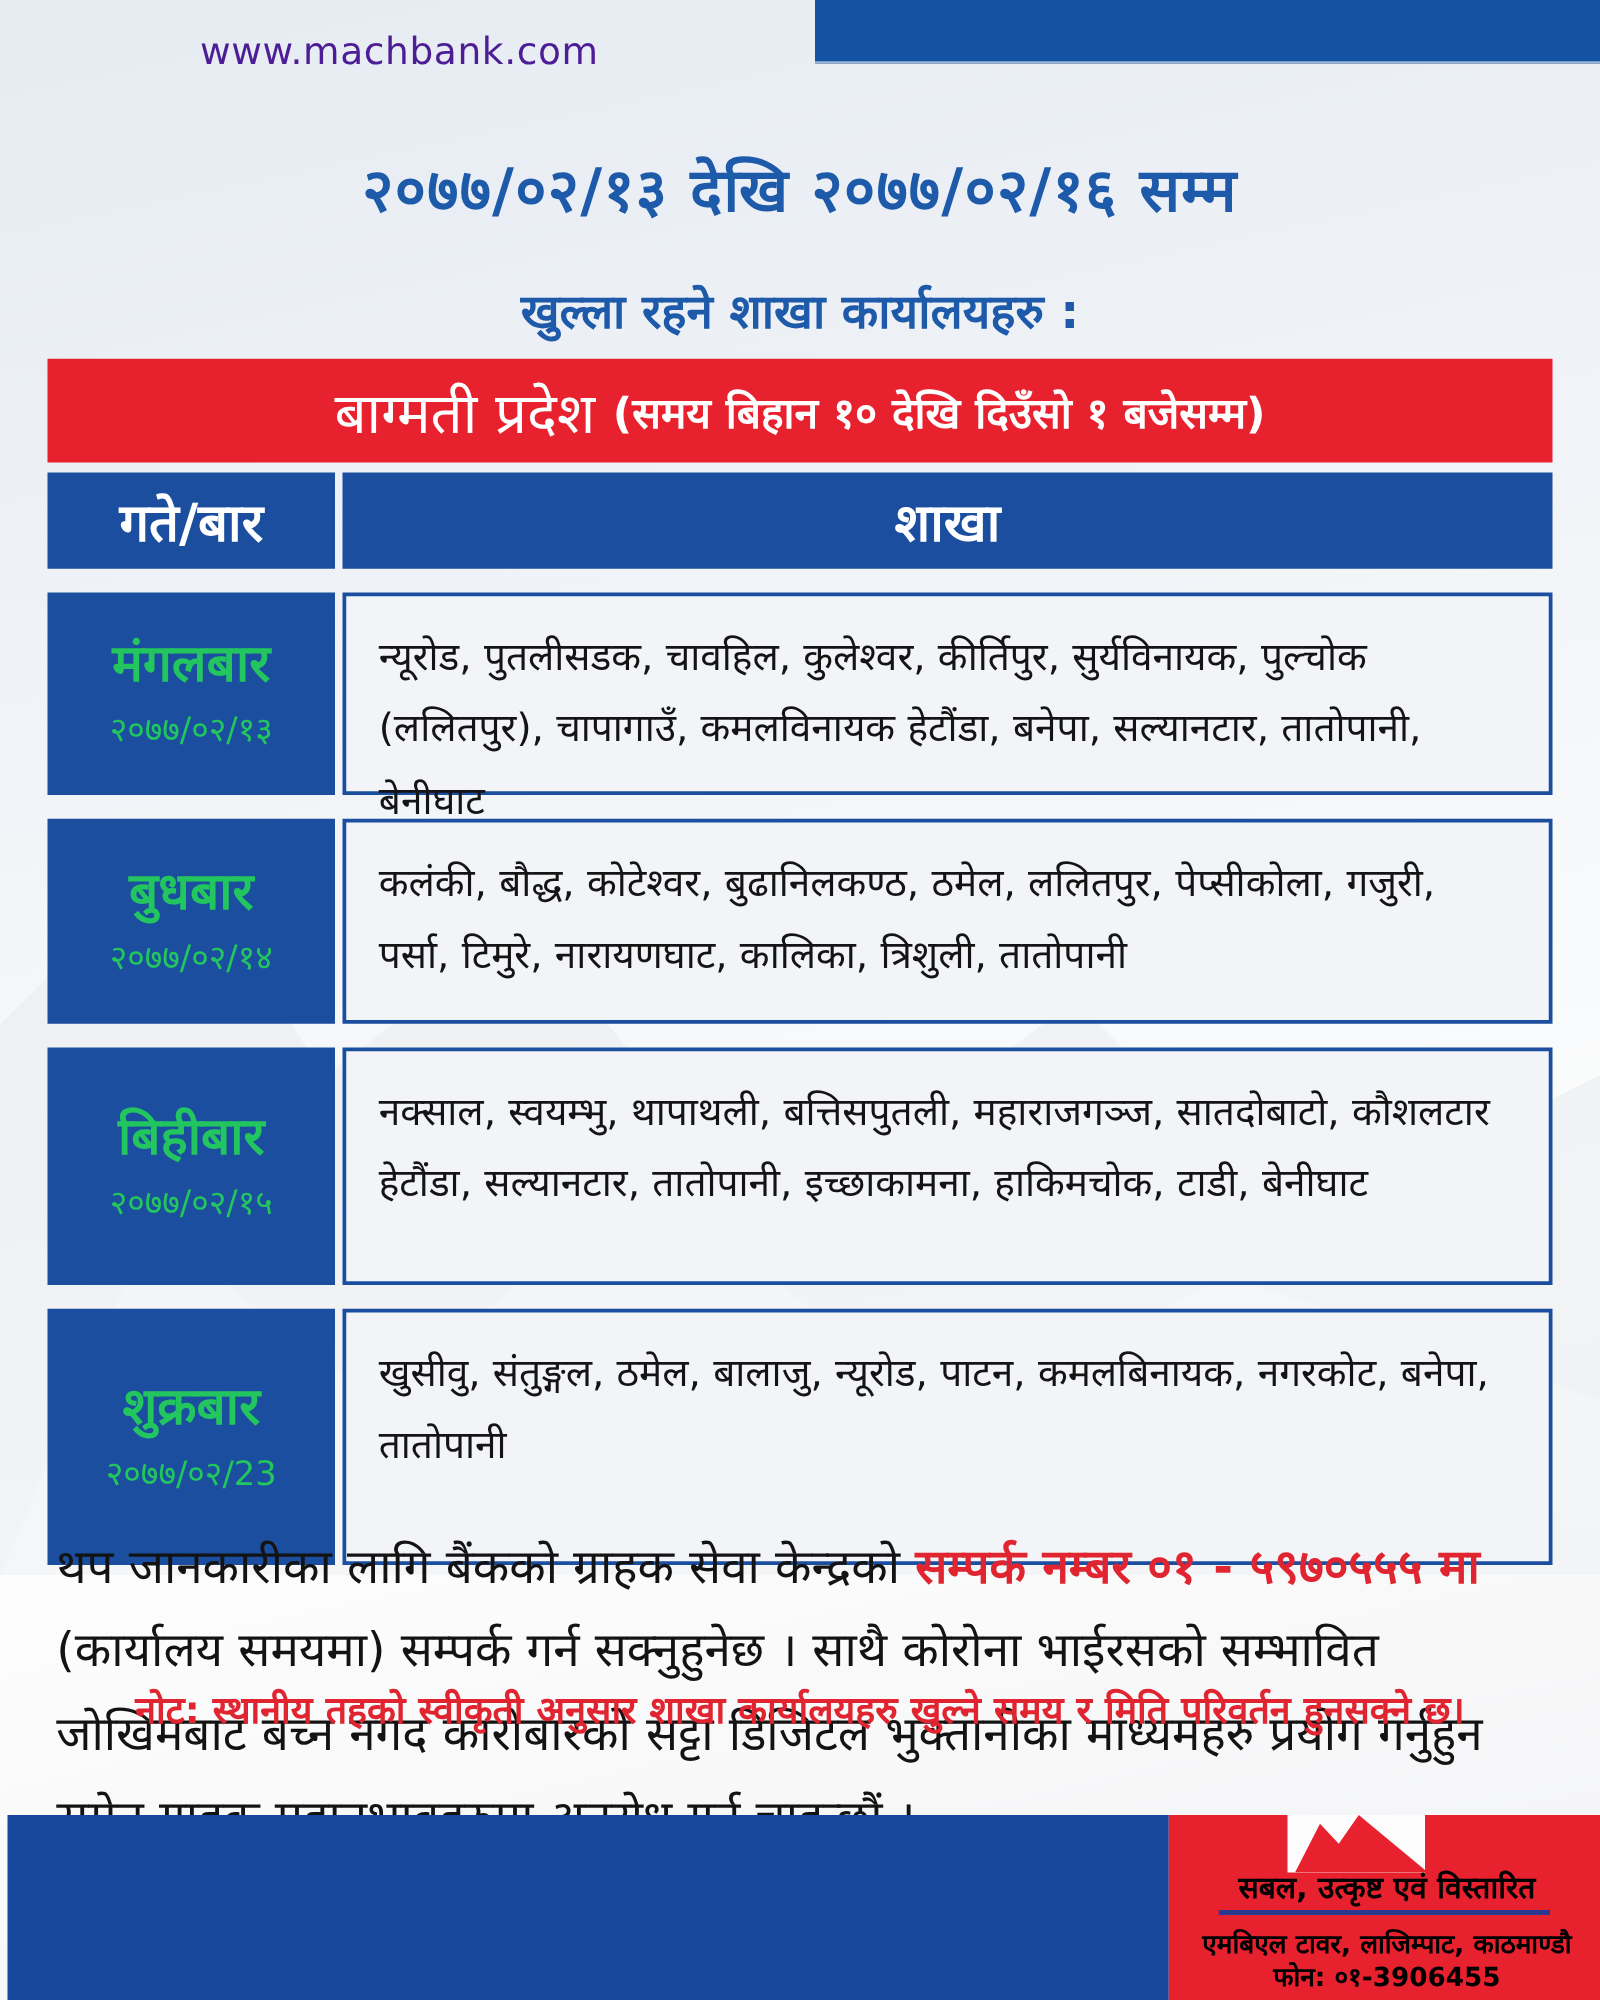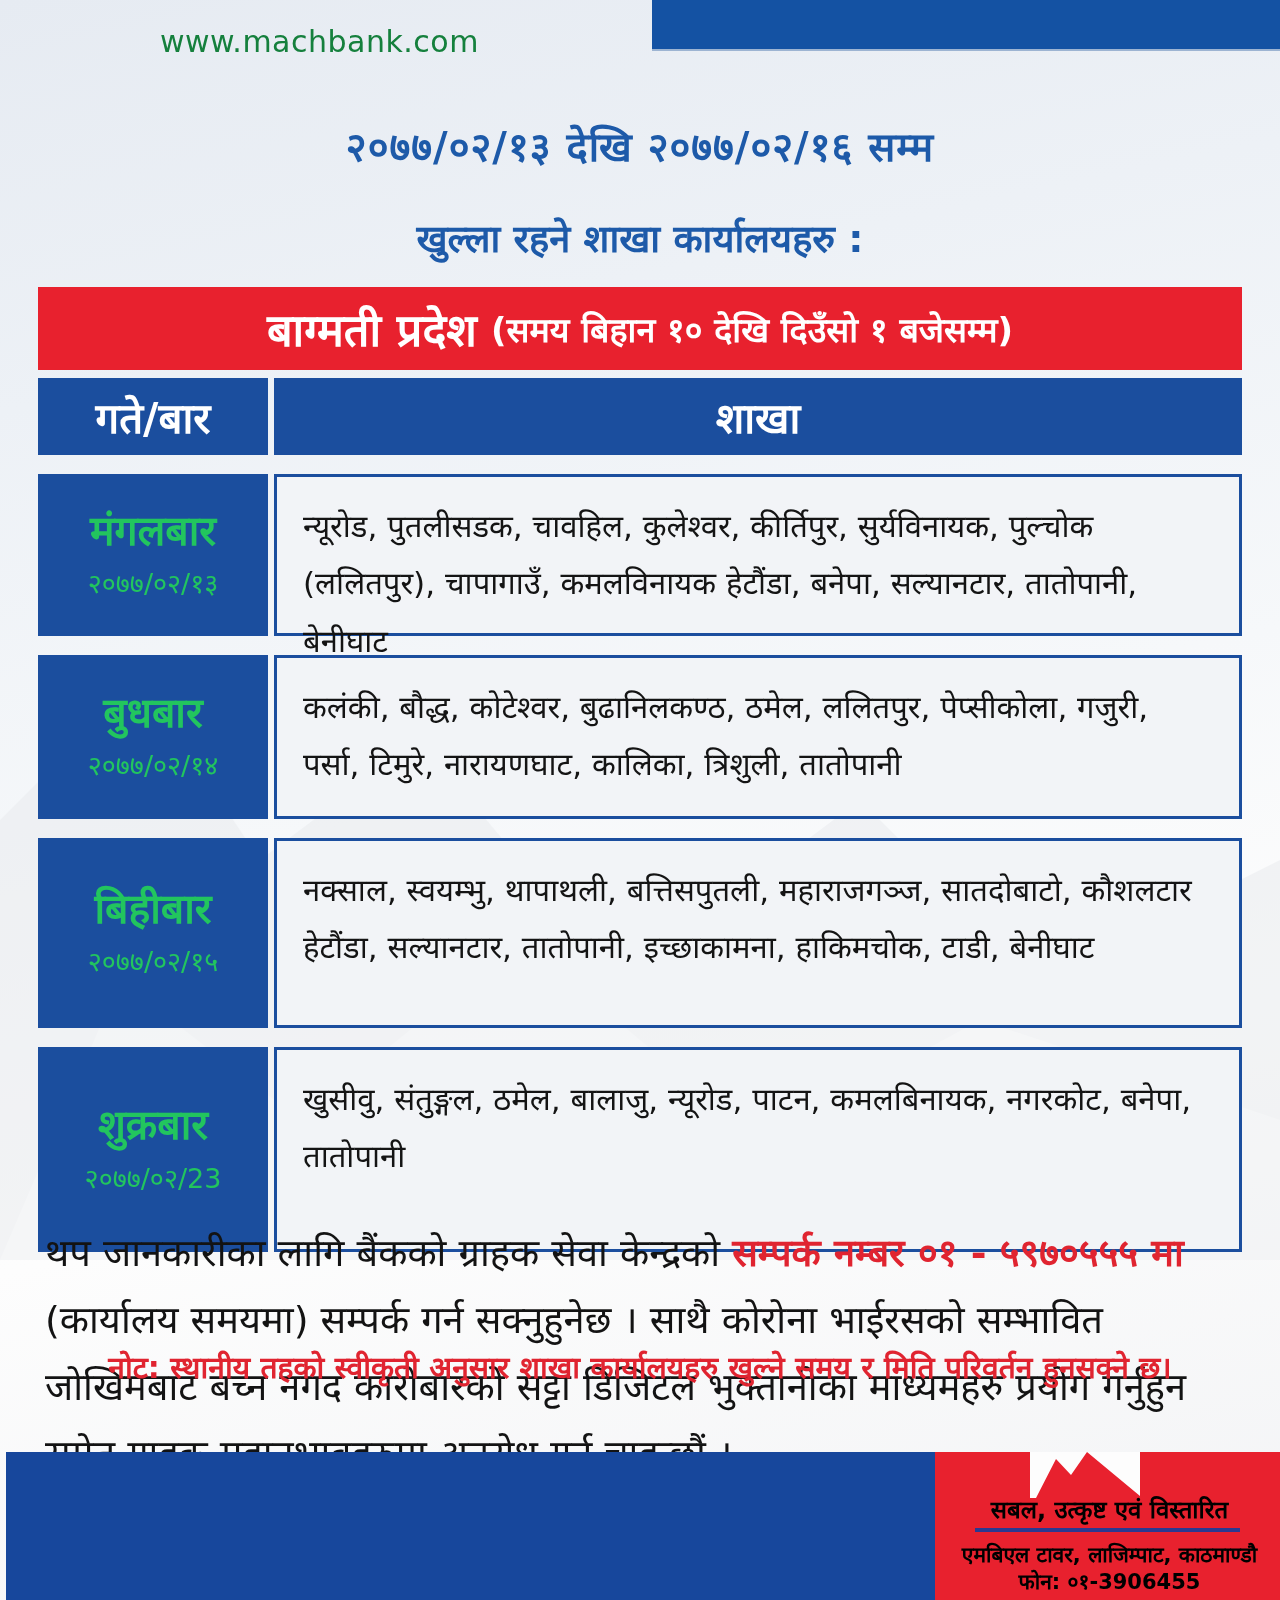--- a/index.html
+++ b/index.html
@@ -4,30 +4,30 @@
 <style>
   * { margin:0; padding:0; box-sizing:border-box; }
   html,body { width:1280px; height:1600px; }
   body {
     font-family:"DejaVu Sans","Liberation Sans",sans-serif;
     position:relative; overflow:hidden;
     background:linear-gradient(168deg,#e6ebf2 0%,#edf1f6 22%,#f6f8fa 48%,#fdfdfd 68%,#f2f3f5 100%);
   }
   .watermark { position:absolute; left:0; top:560px; width:1280px; height:700px; opacity:.5; }
   
-  .url { position:absolute; left:160px; top:24px; font-size:30px; font-weight:500; color:#15803d; letter-spacing:.5px; }
+  .url { position:absolute; left:160px; top:24px; font-size:30px; font-weight:500; color:#4c1d95; letter-spacing:.5px; }
   .top-accent { position:absolute; left:652px; top:0; width:628px; height:51px; background:#1452a3; border-bottom:2px solid #9db4d2; }
   
   .title-wrap { position:absolute; left:38px; top:118px; width:1204px; text-align:center; color:#1d5aa9; }
-  .title-main { font-size:40px; font-weight:bold; letter-spacing:1px; }
+  .title-main { font-size:48px; font-weight:bold; letter-spacing:1px; }
   .title-sub  { font-size:38px; font-weight:600; margin-top:38px; }
   
   .banner { position:absolute; left:38px; top:287px; width:1204px; height:83px; background:#e8212e;
             display:flex; align-items:center; justify-content:center; color:#fff; white-space:nowrap; }
-  .banner .prov { font-size:45px; font-weight:bold; margin-right:14px; }
+  .banner .prov { font-size:45px; font-weight:normal; margin-right:14px; }
   .banner .time { font-size:34px; font-weight:600; }
   
   .tbl { position:absolute; left:38px; top:378px; width:1204px; }
   .trow { display:flex; gap:6px; margin-bottom:19px; }
   .cell-day-h, .cell-br-h { background:#1b4e9e; color:#fff; display:flex; align-items:center; justify-content:center; }
   .cell-day-h { width:230px; height:77px; font-size:42px; font-weight:600; }
   .cell-br-h  { flex:1; height:77px; font-size:42px; font-weight:600; }
   .cell-day { width:230px; background:#1b4e9e; color:#22c55e; display:flex; flex-direction:column; align-items:center; justify-content:center; }
   .cell-day .day  { font-size:41px; font-weight:600; line-height:1.1; }
   .cell-day .date { font-size:27px; margin-top:10px; }

